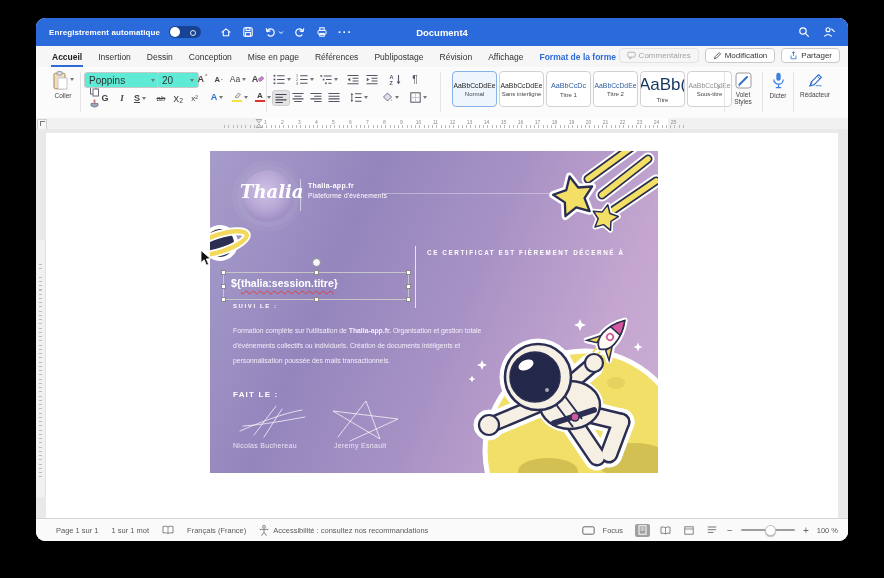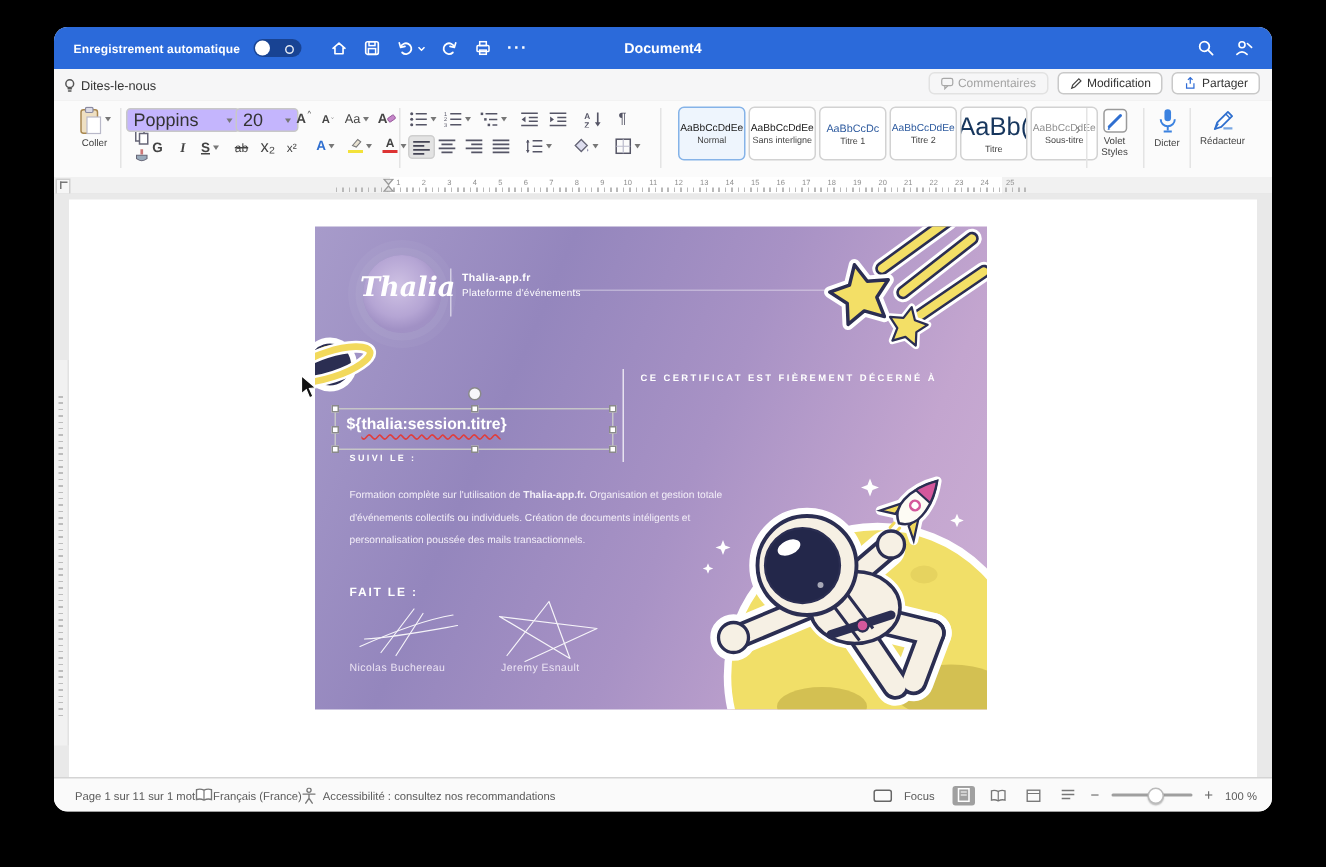--- a/index.html
+++ b/index.html
@@ -34,22 +34,22 @@
         border:1px solid #c9c9c9;color:#333;}
   .tbtn.ghost{border:1px solid #e2e2e2;background:#f6f6f7;color:#a3a3a3;}
   
   .ribbon{position:absolute;left:0;top:49px;right:0;height:51px;background:#fbfbfb;border-bottom:1px solid #d6d6d6;}
   .vdiv{position:absolute;top:5px;height:40px;width:1px;background:#e4e4e4;}
   .bigbtn{position:absolute;display:flex;flex-direction:column;align-items:center;font-size:6.5px;color:#444;}
   .caret{width:0;height:0;border-left:2.5px solid transparent;border-right:2.5px solid transparent;
          border-top:3px solid #777;display:inline-block;}
   .rbx{position:absolute;display:flex;align-items:center;justify-content:center;height:14px;border-radius:3px;
        font-size:9px;color:#3b3b3b;}
-  .combo{border:1px solid #c8c8c8;background:#c4b5fd;border-radius:3px;display:flex;align-items:center;
-         justify-content:space-between;padding:0 4px;font-size:12px;color:#333;height:14px;position:absolute;}
+  .combo{border:1px solid #c8c8c8;background:#5eead4;border-radius:3px;display:flex;align-items:center;
+         justify-content:space-between;padding:0 4px;font-size:10px;color:#333;height:14px;position:absolute;}
   .fmt{font-weight:bold;font-size:9px;color:#444;}
   .colbar{display:block;width:10px;height:2.5px;margin-top:0px;}
   .alignbtn{position:absolute;width:16px;height:14px;border-radius:3px;display:flex;align-items:center;justify-content:center;}
   .alignbtn.active{background:#e3e3e3;border:1px solid #cfcfcf;}
   .styles-row{position:absolute;left:416px;top:4px;display:flex;gap:2px;}
   .style-card{width:43px;height:34px;border:1px solid #d2d2d2;border-radius:4px;background:#fff;display:flex;
               flex-direction:column;align-items:center;justify-content:center;gap:2px;overflow:hidden;}
   .style-card.sel{border:1.5px solid #85b3e8;background:#eef5fd;}
   .sc-prev{font-size:6.8px;color:#222;white-space:nowrap;}
   .sc-label{font-size:6px;color:#444;white-space:nowrap;}
@@ -78,21 +78,21 @@
     box-shadow:0 0 0 5px rgba(255,255,255,.05),0 0 0 10px rgba(255,255,255,.04);}
   .logo-script{position:absolute;left:30px;top:30px;width:58px;text-align:center;color:#fff;
     font-family:"DejaVu Serif",serif;font-style:italic;font-weight:bold;font-size:18px;}
   .merge-box{position:absolute;left:13px;top:121px;width:184px;height:26px;border:1px solid rgba(200,200,200,.95);}
   .hsq{position:absolute;width:5px;height:5px;background:#fff;border:1px solid #8a8a8a;box-sizing:border-box;}
   .sig-name{position:absolute;font-size:7px;color:#ece4f4;letter-spacing:.3px;}
   .cursor{position:absolute;left:200px;top:250px;z-index:50;}
   
   .statusbar{position:absolute;left:0;right:0;bottom:0;height:22px;background:#fafafa;border-top:1px solid #d4d4d4;
              display:flex;align-items:center;font-size:7.5px;color:#5a5a5a;}
-  .sb-left{display:flex;align-items:center;padding-left:14px;}
+  .sb-left{display:flex;align-items:center;gap:13px;padding-left:20px;}
   .sb-right{position:absolute;right:10px;display:flex;align-items:center;gap:8px;}
   .viewbtn{width:15px;height:13px;border-radius:2px;display:flex;align-items:center;justify-content:center;}
   .viewbtn.active{background:#a0a0a0;}
   .slider-track{width:54px;height:2px;background:#9f9f9f;border-radius:1px;position:relative;}
   .slider-thumb{position:absolute;left:24px;top:-4px;width:9px;height:9px;border-radius:50%;background:#fff;
                 border:1px solid #bbb;box-shadow:0 1px 1px rgba(0,0,0,.25);}
   svg{display:block;}
 </style>
 </head>
 <body>
@@ -145,20 +145,33 @@
           </svg>
         <svg width="13" height="12" viewBox="0 0 13 12">
             <circle cx="5" cy="3.8" r="2" fill="none" stroke="#fff" stroke-width="1.1"></circle>
             <path d="M1.6,10.2 Q5,6.8 8.4,10.2" fill="none" stroke="#fff" stroke-width="1.1" stroke-linecap="round"></path>
             <line x1="8.6" y1="3" x2="11.4" y2="5.6" stroke="#fff" stroke-width="1.1" stroke-linecap="round"></line>
           </svg>
       </div>
     </div>
 
     <div class="tabsbar">
+      <div class="tabs-left">
+
+      <span class="tab active">Accueil</span>
+          <span class="tab">Insertion</span>
+          <span class="tab">Dessin</span>
+          <span class="tab">Conception</span>
+          <span class="tab">Mise en page</span>
+          <span class="tab">Références</span>
+          <span class="tab">Publipostage</span>
+          <span class="tab">Révision</span>
+          <span class="tab">Affichage</span>
+          <span class="tab contextual">Format de la forme</span>
+        </div>
       <span class="tellme">
         <svg width="9" height="10" viewBox="0 0 9 10">
             <circle cx="4.5" cy="3.8" r="2.6" fill="none" stroke="#555" stroke-width="1"></circle>
             <path d="M3.4,7.2 H5.6 M3.7,8.6 H5.3" stroke="#555" stroke-width="1" stroke-linecap="round"></path>
           </svg>
         <span>Dites-le-nous</span>
       </span>
       <div class="tab-actions">
         <span class="tbtn ghost">
           <svg width="9" height="9" viewBox="0 0 11 11">

